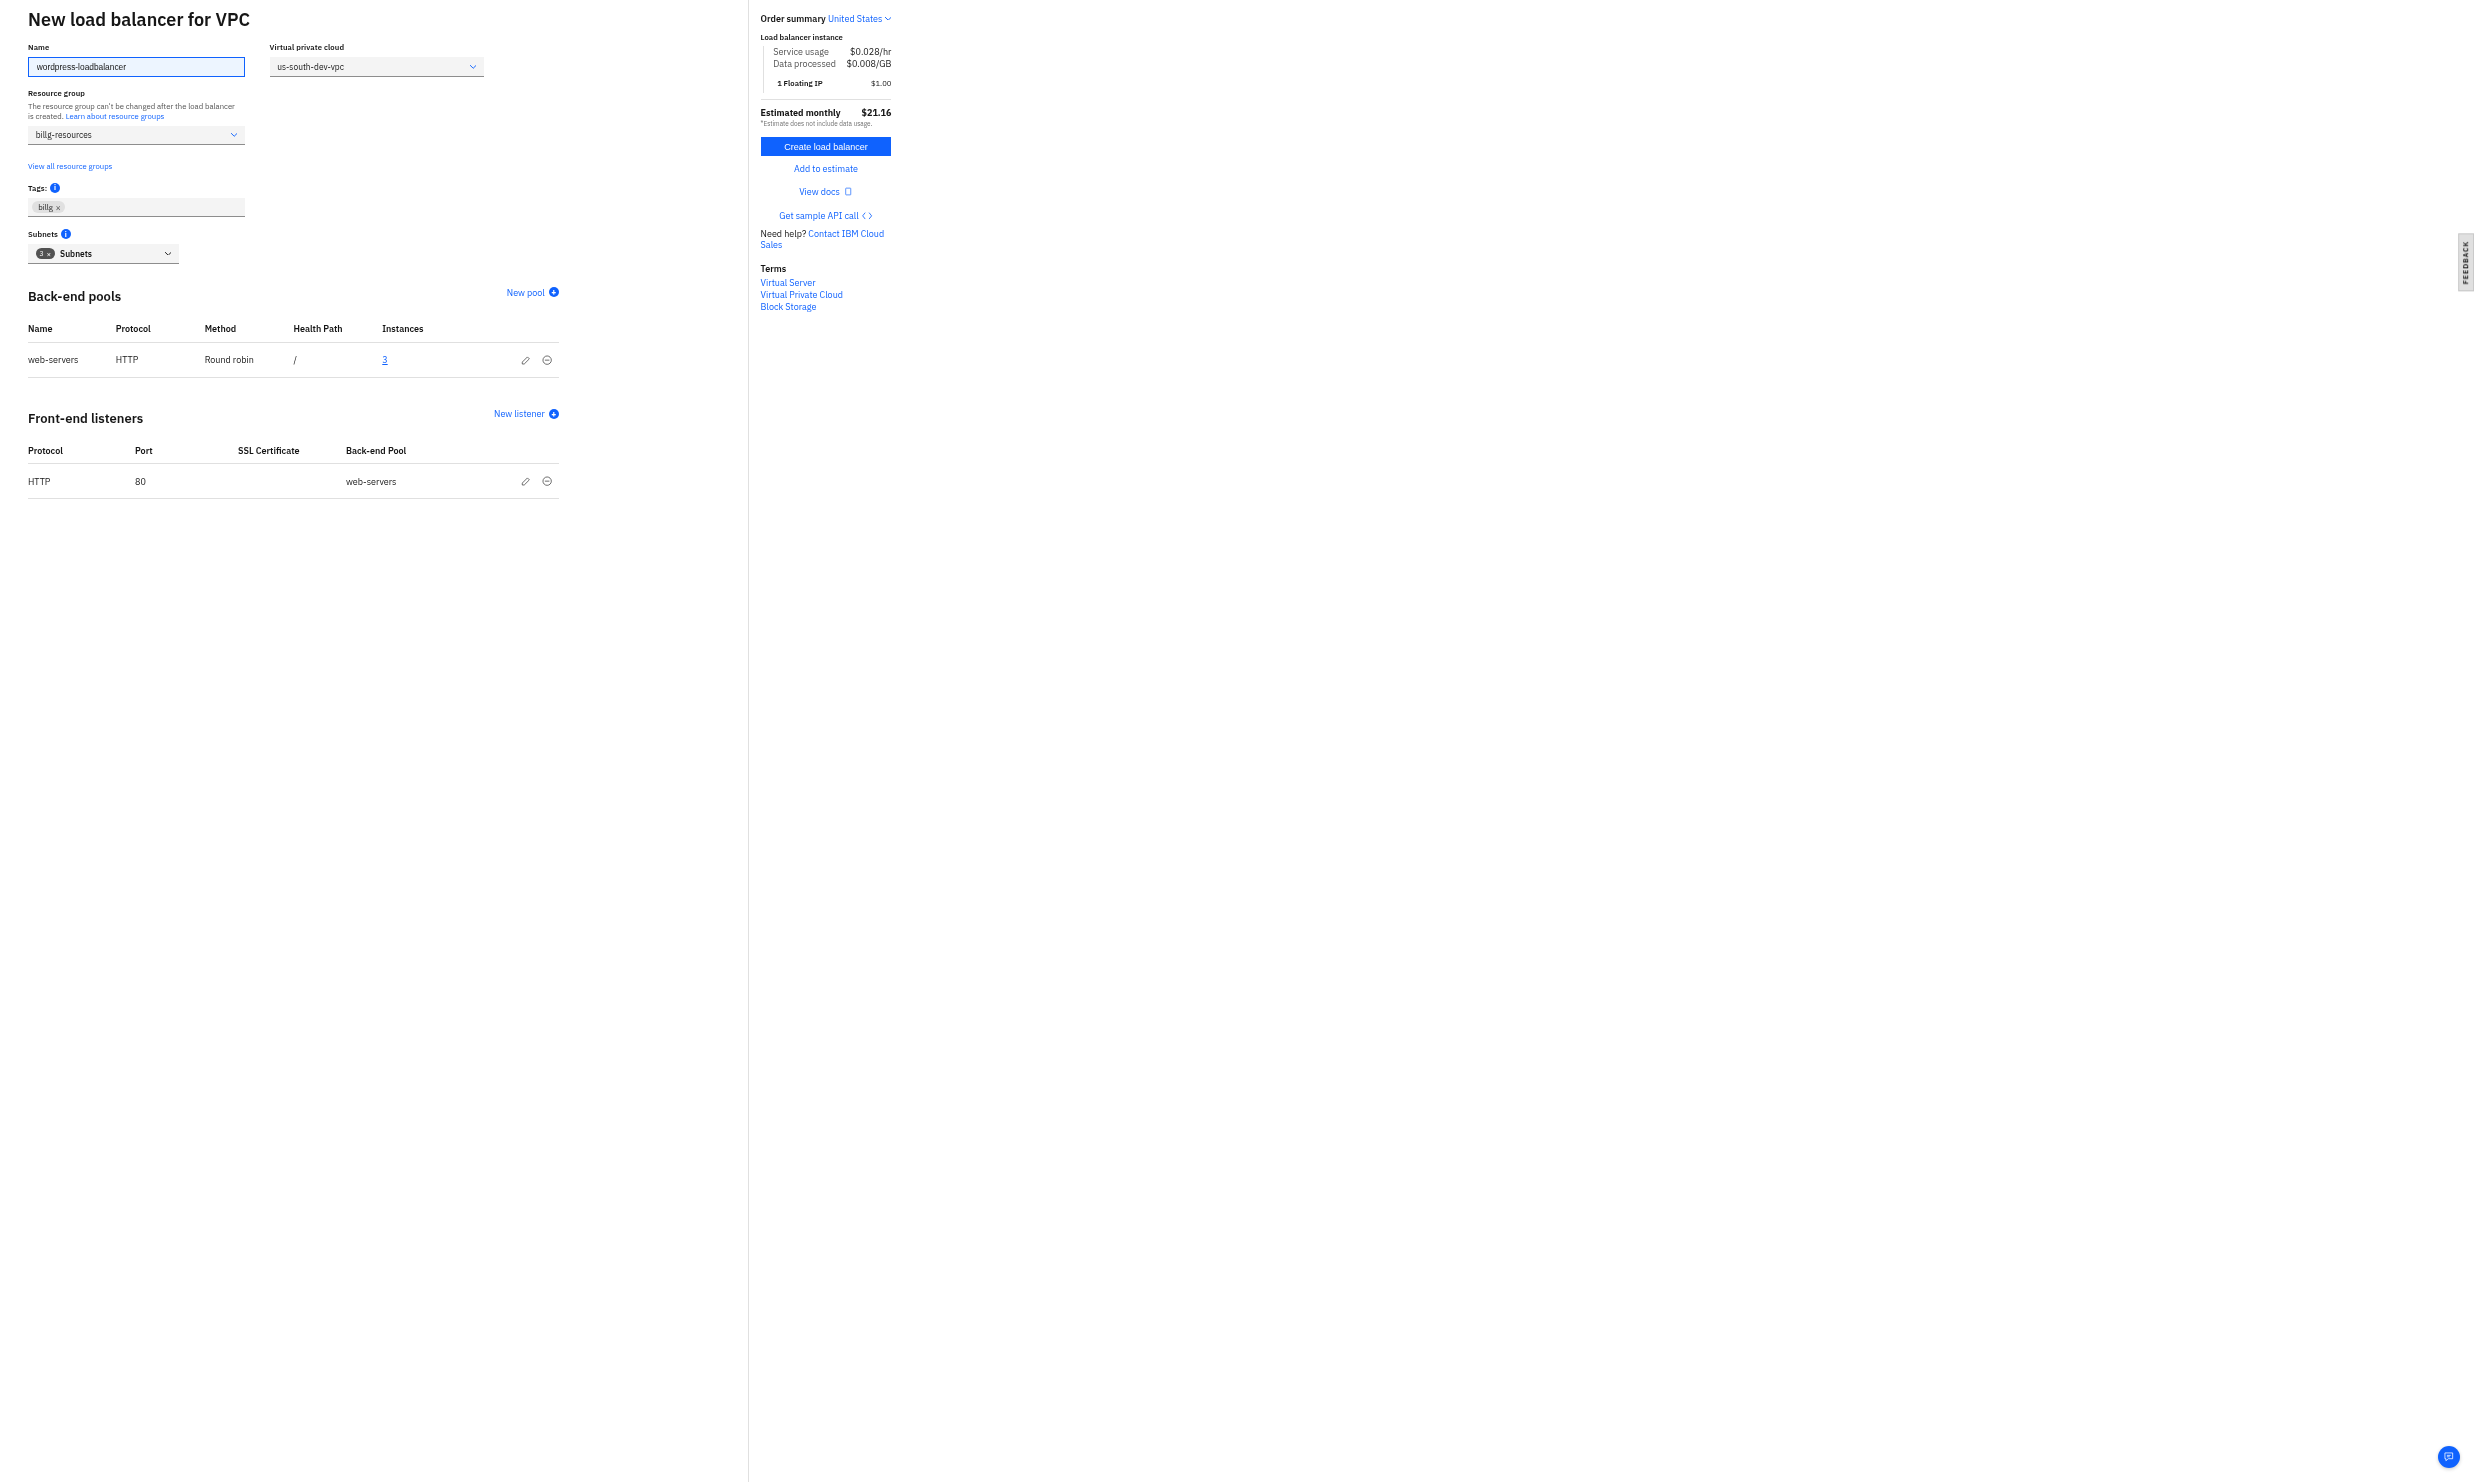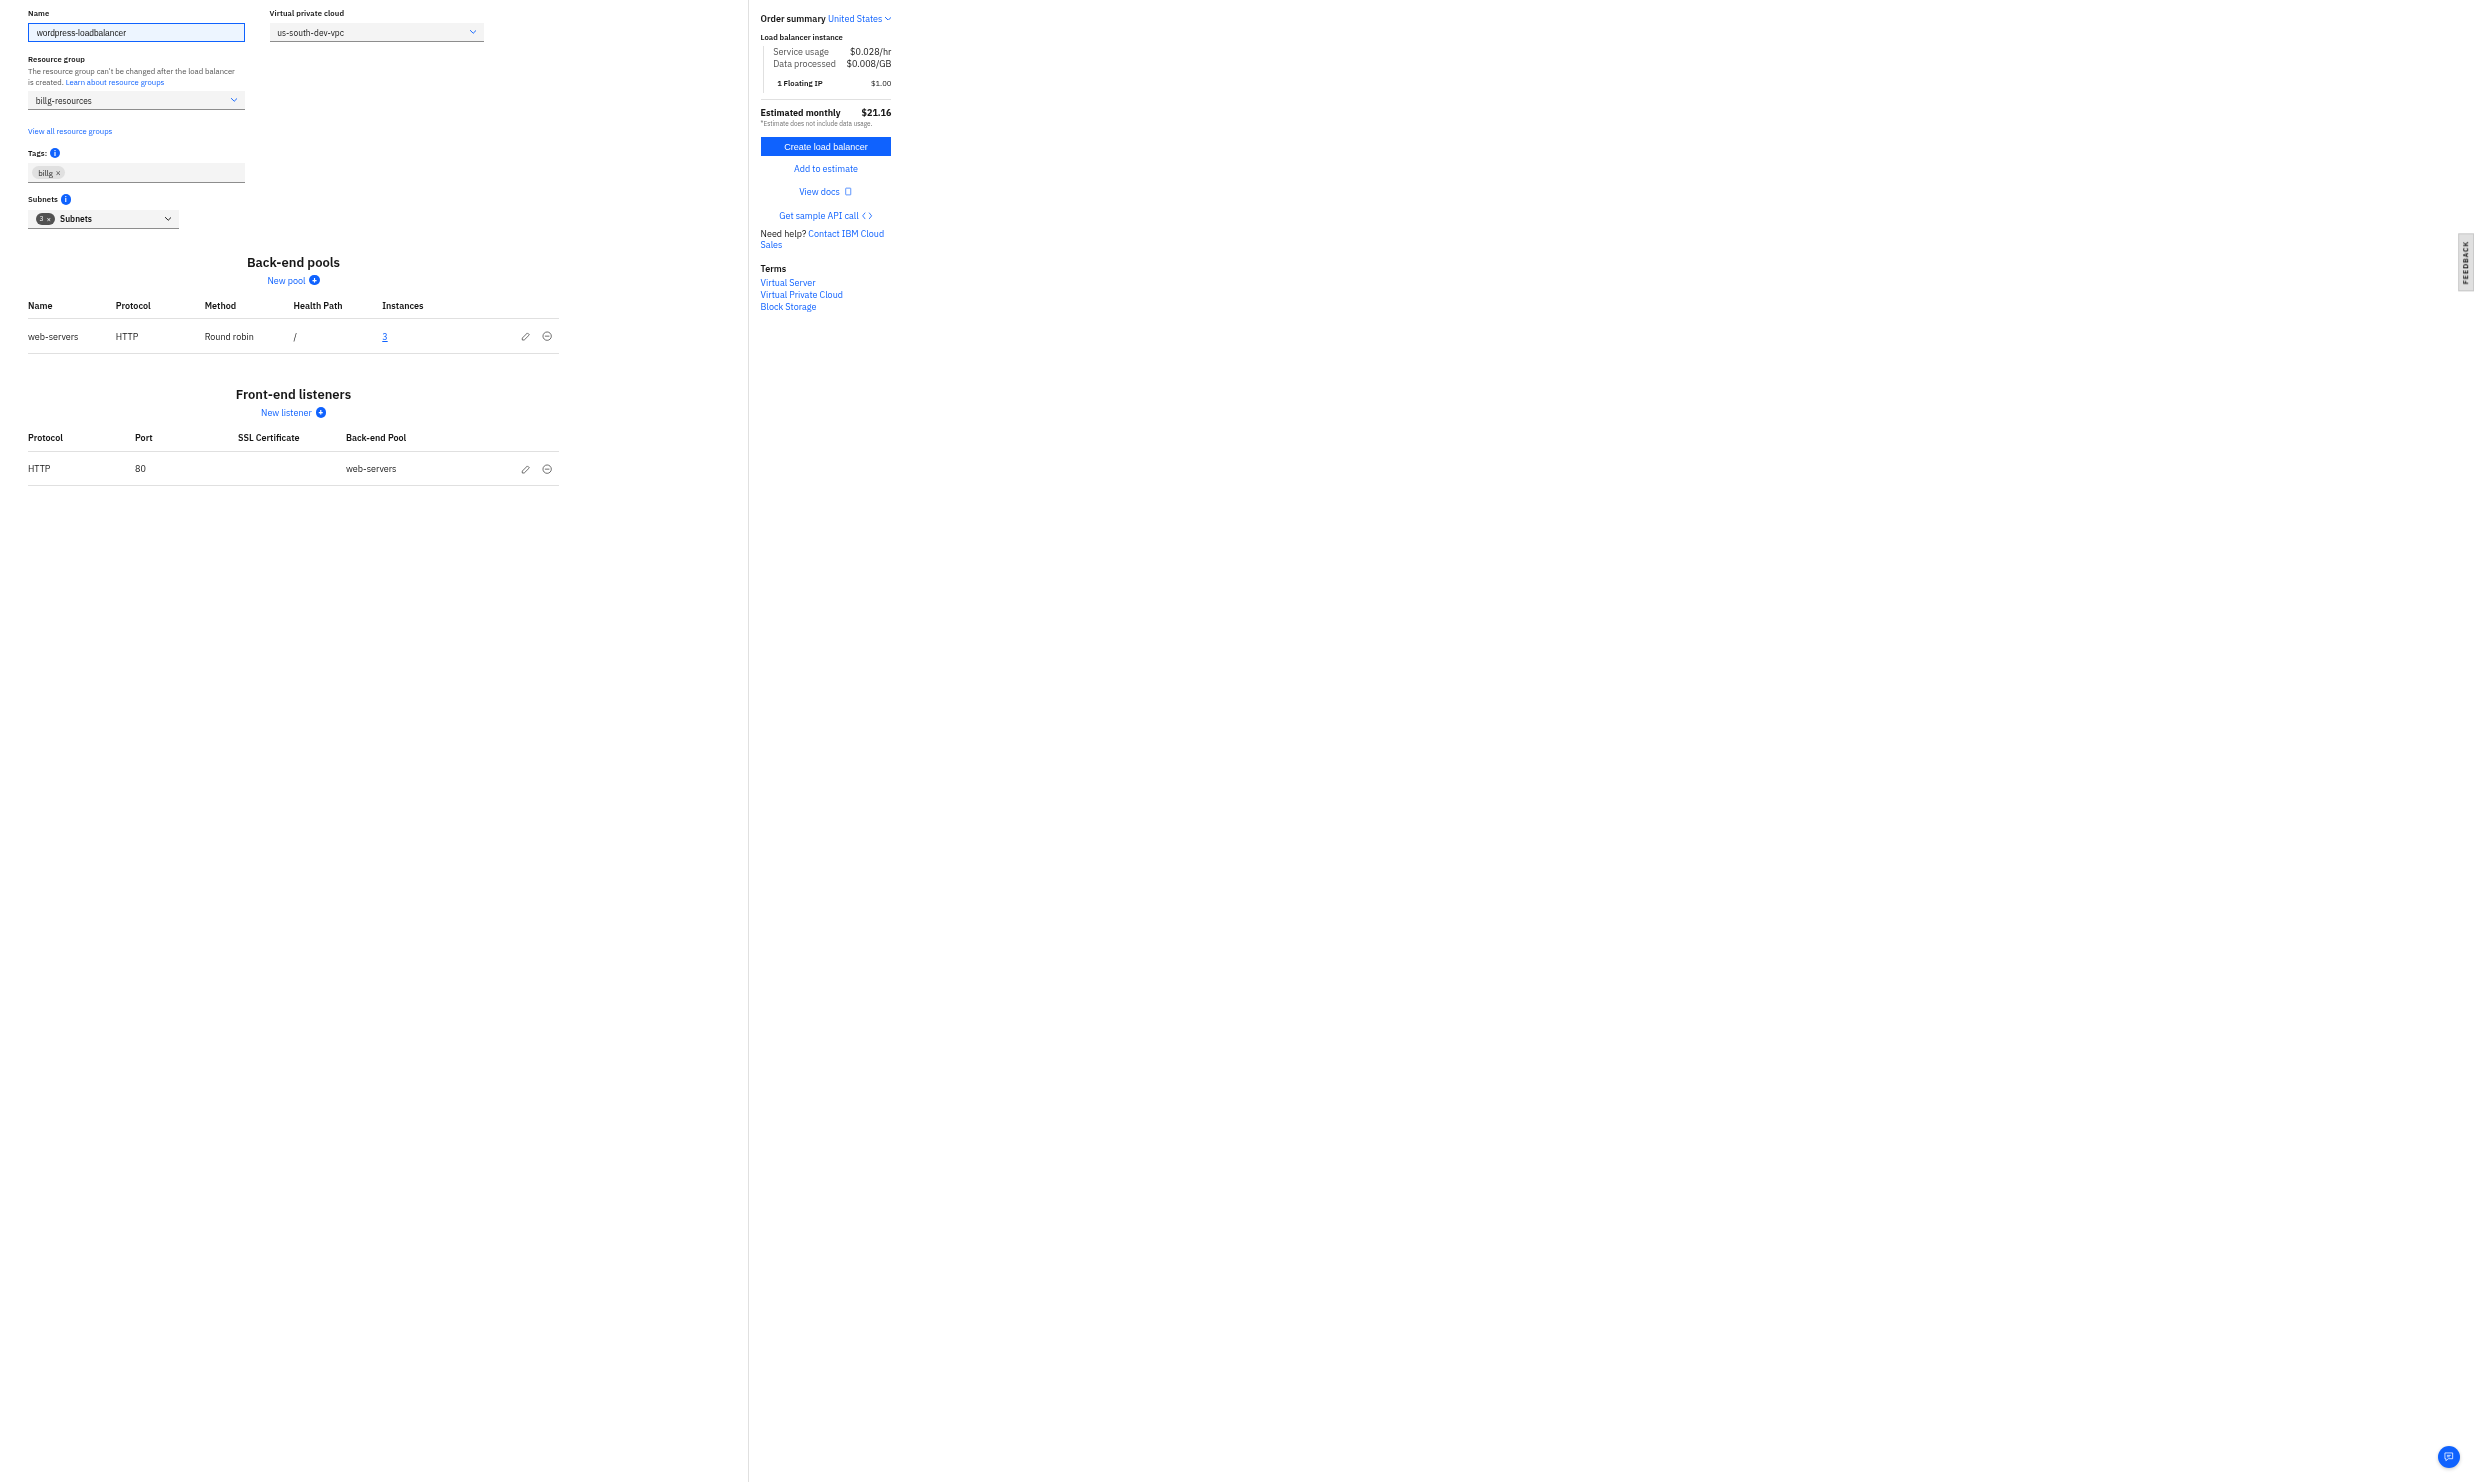--- a/index.html
+++ b/index.html
@@ -110,21 +110,21 @@
   .radio.checked .outer { border-color:#161616; }
   .radio.checked .inner { width:5.2px;height:5.2px;border-radius:50%;background:#161616; }
   .multiselect { width:151px; }
   .count-pill {
     background:#525252;color:#fff;border-radius:6.4px;
     padding:0 3.9px;font-size:7px;display:inline-flex;align-items:center;gap:2.6px;
     height:11.6px;
   }
   .count-pill .x { cursor:pointer;font-size:7.7px; }
   h2.section-title { font-size:13px; font-weight:600; margin-top:13px; margin-bottom:3.9px;}
-  .section-header { display:flex; justify-content:space-between; align-items:center; width:531px;flex-direction:column;}
+  .section-header { display:flex; justify-content:space-between; align-items:center; width:531px;}
   .new-link { color:#0f62fe; font-size:9px; font-weight:400; display:inline-flex;align-items:center;gap:3.9px;cursor:pointer;}
   .plus-circle {
     width:10.3px;height:10.3px;border-radius:50%;background:#0f62fe;color:#fff;
     display:inline-flex;align-items:center;justify-content:center;font-size:8.4px;font-weight:700;line-height:1;
   }
   table.dt {
     width: 531px;
     border-collapse: collapse;
     margin-top: 6.4px;
     font-size:9px;
@@ -184,20 +184,21 @@
     cursor:pointer;
     box-shadow:0 1.3px 3.9px rgba(0,0,0,.2);
   }
   .tree-line { border-left:0.6px solid #e0e0e0; margin-left:2.6px; padding-left:0; }
 </style>
 </head>
 <body>
 
 <div class="page">
   <div class="main">
+    <h1 class="page-title">New load balancer for VPC</h1>
 
     <div class="row">
       <div class="field" style="width:217px">
         <span class="field-label">Name</span>
         <input class="text-input focused" value="wordpress-loadbalancer" style="">
       </div>
       <div class="field" style="width:214px; margin-left:11.6px;">
         <span class="field-label">Virtual private cloud</span>
         <div class="select">
           <span>us-south-dev-vpc</span>

